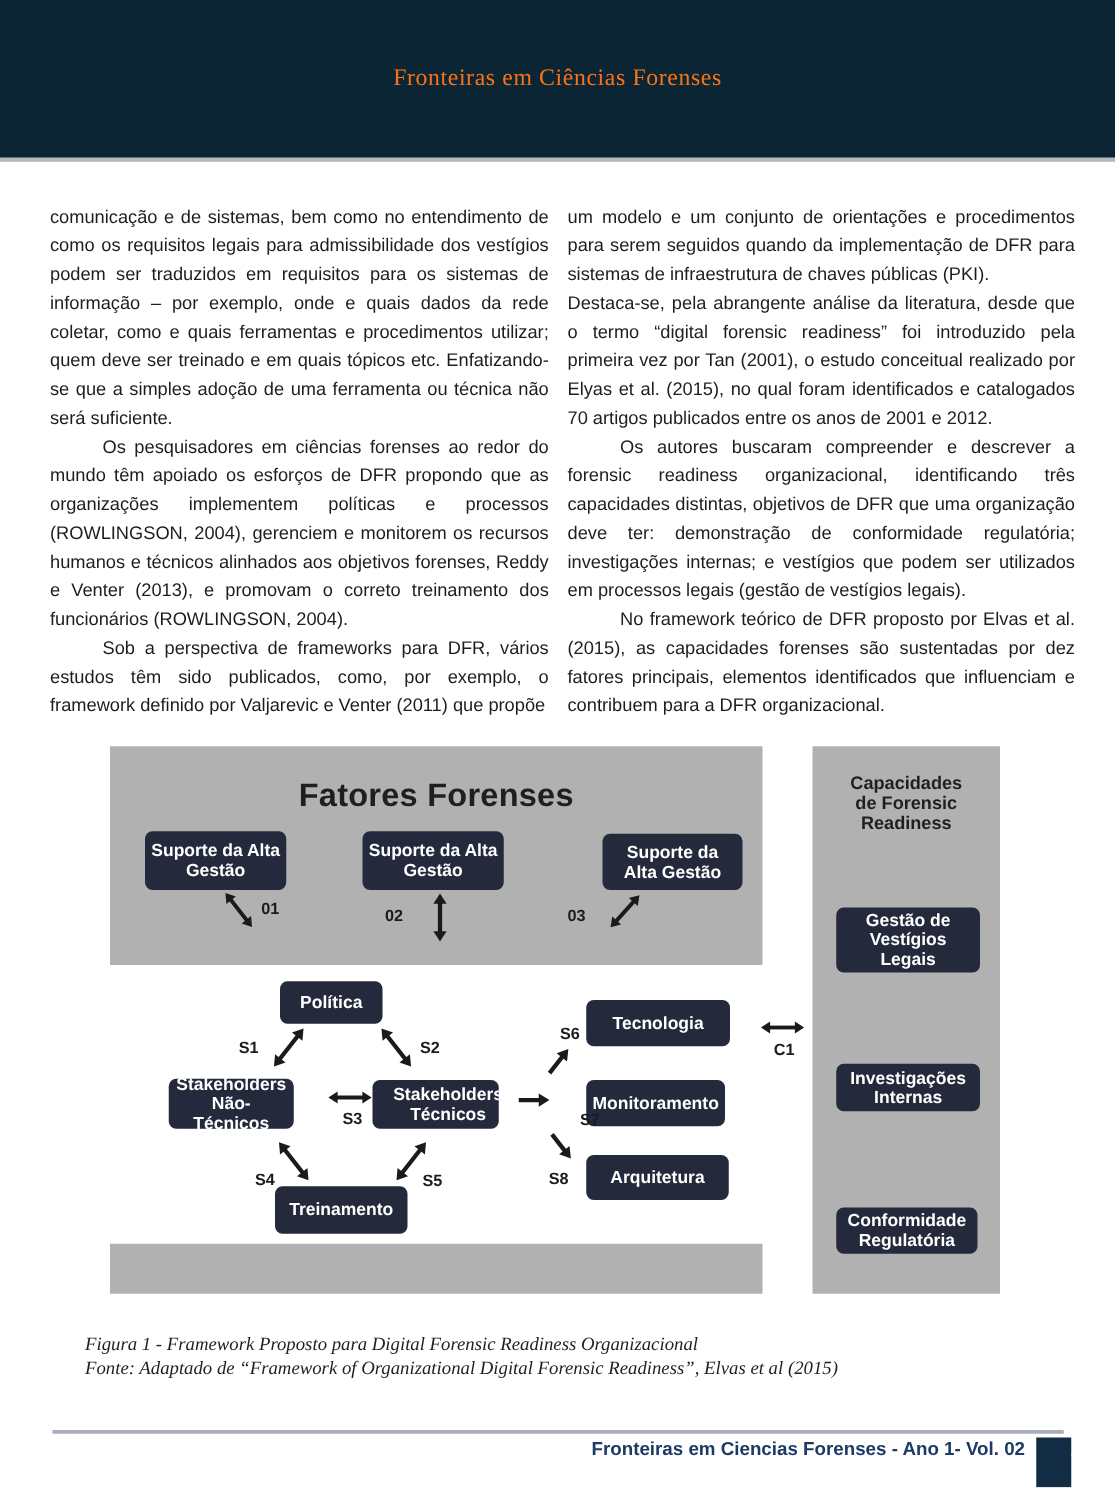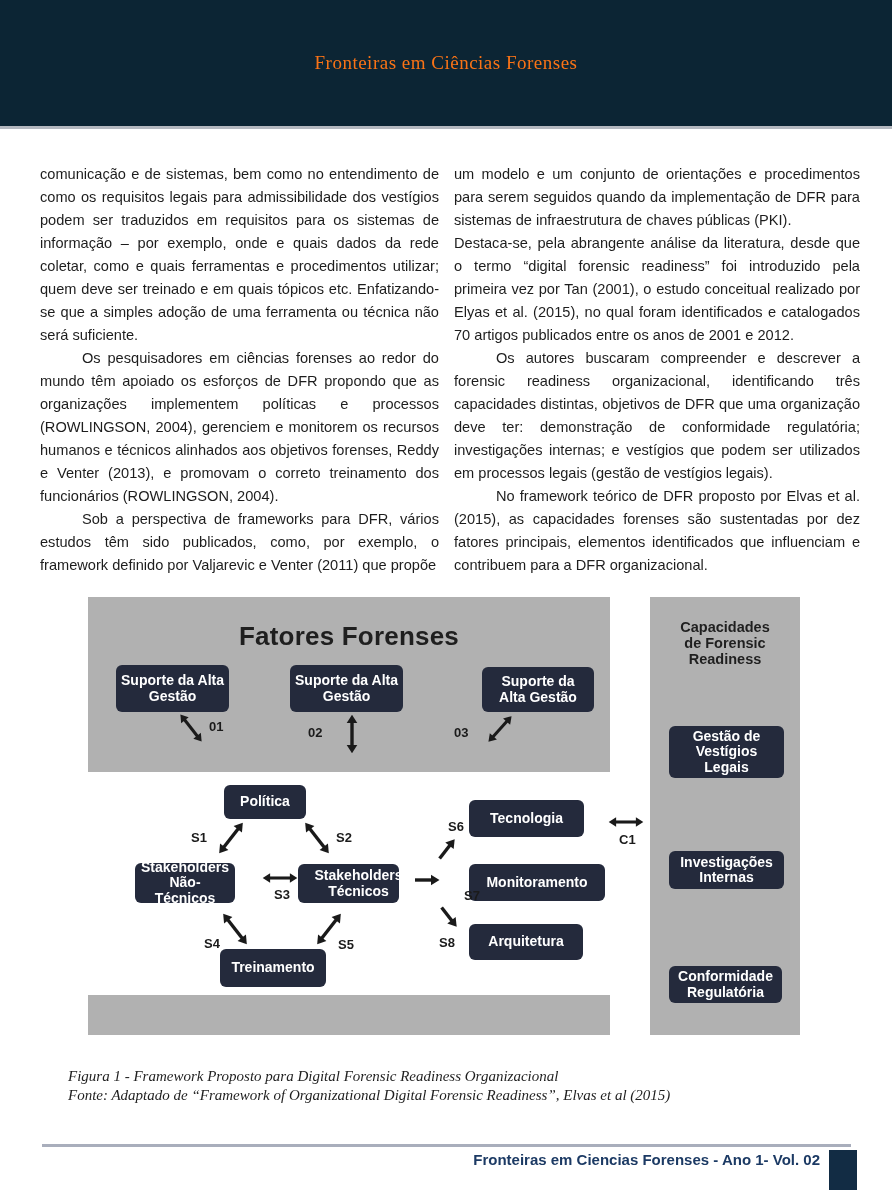--- a/index.html
+++ b/index.html
@@ -98,21 +98,21 @@
         <polygon points="9,0.7 0.8,6 9,11.3" fill="#1a1a1a"></polygon>
         <polygon points="31,0.7 39.2,6 31,11.3" fill="#1a1a1a"></polygon>
       </svg>
     <div class="alabel" style="left:366px;top:128px;">03</div>
 
     <div class="node" style="left:136px;top:188px;width:82px;height:34px;">Política</div>
     <div class="node" style="left:47px;top:266px;width:100px;height:40px;">Stakeholders Não-Técnicos</div>
     <div class="node" style="left:210px;top:267px;width:101px;height:39px;padding-left:25px;">Stakeholders Técnicos</div>
     <div class="node" style="left:132px;top:352px;width:106px;height:38px;">Treinamento</div>
     <div class="node" style="left:381px;top:203px;width:115px;height:37px;">Tecnologia</div>
-    <div class="node" style="left:381px;top:267px;width:136px;height:37px;">Monitoramento</div>
+    <div class="node" style="left:381px;top:267px;width:111px;height:37px;">Monitoramento</div>
     <div class="node" style="left:381px;top:327px;width:114px;height:36px;">Arquitetura</div>
 
     <svg class="arw" style="left:123px;top:235px;transform:rotate(-52deg);" width="40" height="12" viewBox="0 0 40 12">
         <line x1="7" y1="6" x2="33" y2="6" stroke="#1a1a1a" stroke-width="3.4"></line>
         <polygon points="9,0.7 0.8,6 9,11.3" fill="#1a1a1a"></polygon>
         <polygon points="31,0.7 39.2,6 31,11.3" fill="#1a1a1a"></polygon>
       </svg>
     <div class="alabel" style="left:103px;top:233px;">S1</div>
 
     <svg class="arw" style="left:209px;top:235px;transform:rotate(52deg);" width="40" height="12" viewBox="0 0 40 12">

